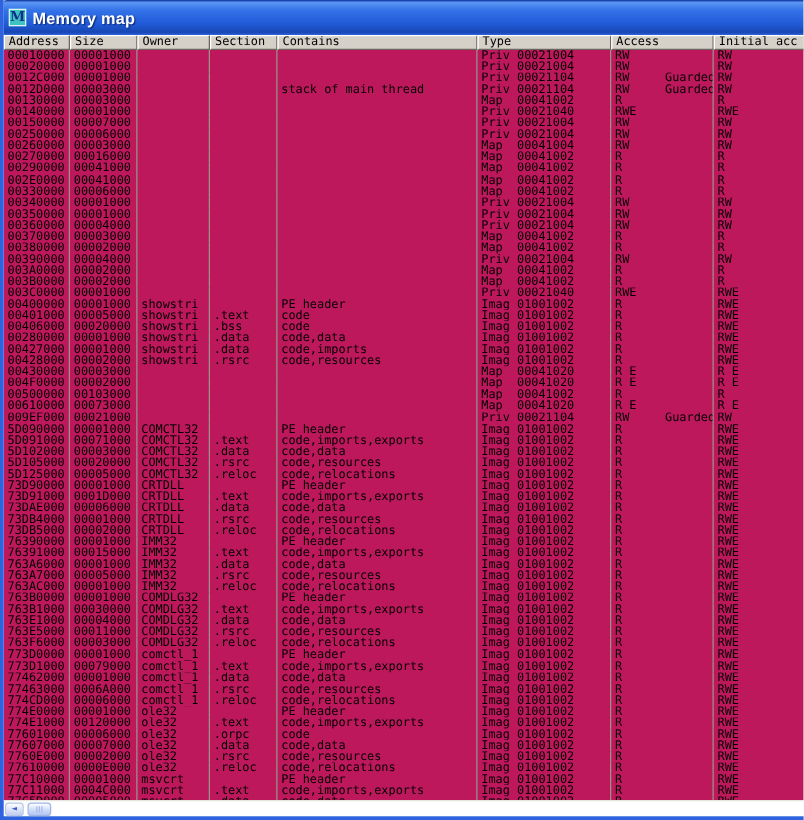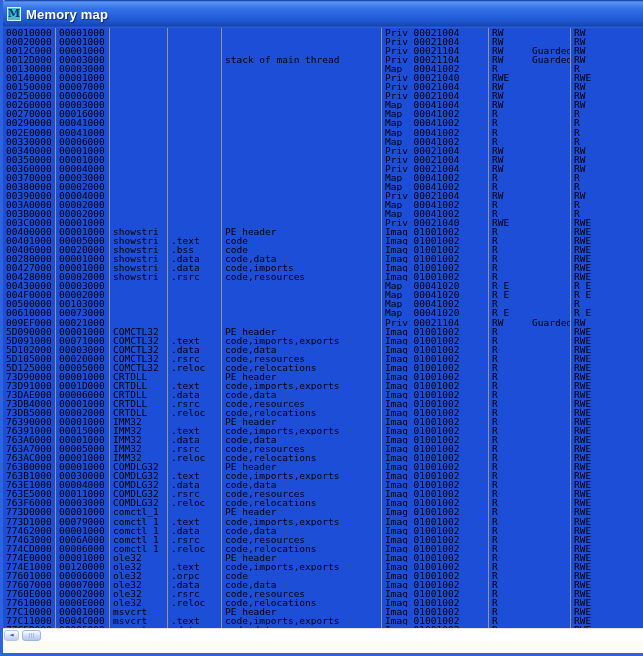--- a/index.html
+++ b/index.html
@@ -30,21 +30,21 @@
   
   .header { display:flex; height:12px; background:#D5D1C9; }
   .hcell {
     box-sizing:border-box; flex:none; white-space:pre; overflow:hidden;
     border-top:1px solid #FFFFFF; border-left:1px solid #FFFFFF;
     border-right:1px solid #6B675F; border-bottom:1px solid #6B675F;
     padding-left:3px; font-size:9.5px; line-height:10px; color:#000;
     background:#D5D1C9;
   }
   
-  .grid { height:600px; overflow:hidden; background:#1d4ed8; }
+  .grid { height:600px; overflow:hidden; background:#be185d; }
   .row { display:flex; height:9.05px; }
   .cell {
     box-sizing:border-box; flex:none; white-space:pre; overflow:hidden;
     border-right:1px solid #989488; padding-left:3px;
     font-size:9.5px; line-height:9.3px; color:#000;
   }
   .c0 { width:53px; }  .c1 { width:54px; }  .c2 { width:58px; }
   .c3 { width:54px; }  .c4 { width:160px; } .c5 { width:107px; }
   .c6 { width:82px; }  .c7 { width:120px; border-right:none; }
   
@@ -73,20 +73,30 @@
 </head>
 <body>
 
 <div class="window">
 
   <div class="titlebar">
     <div class="win-icon">M</div>
     <div class="title-text">Memory map</div>
   </div>
 
+  <div class="header">
+    <div class="hcell c0">Address</div>
+    <div class="hcell c1">Size</div>
+    <div class="hcell c2">Owner</div>
+    <div class="hcell c3">Section</div>
+    <div class="hcell c4">Contains</div>
+    <div class="hcell c5">Type</div>
+    <div class="hcell c6">Access</div>
+    <div class="hcell c7">Initial acc</div>
+  </div>
 
   <div class="grid">
       <div class="row">
         <div class="cell c0">00010000</div>
         <div class="cell c1">00001000</div>
         <div class="cell c2"></div>
         <div class="cell c3"></div>
         <div class="cell c4"></div>
         <div class="cell c5">Priv 00021004</div>
         <div class="cell c6">RW</div>

